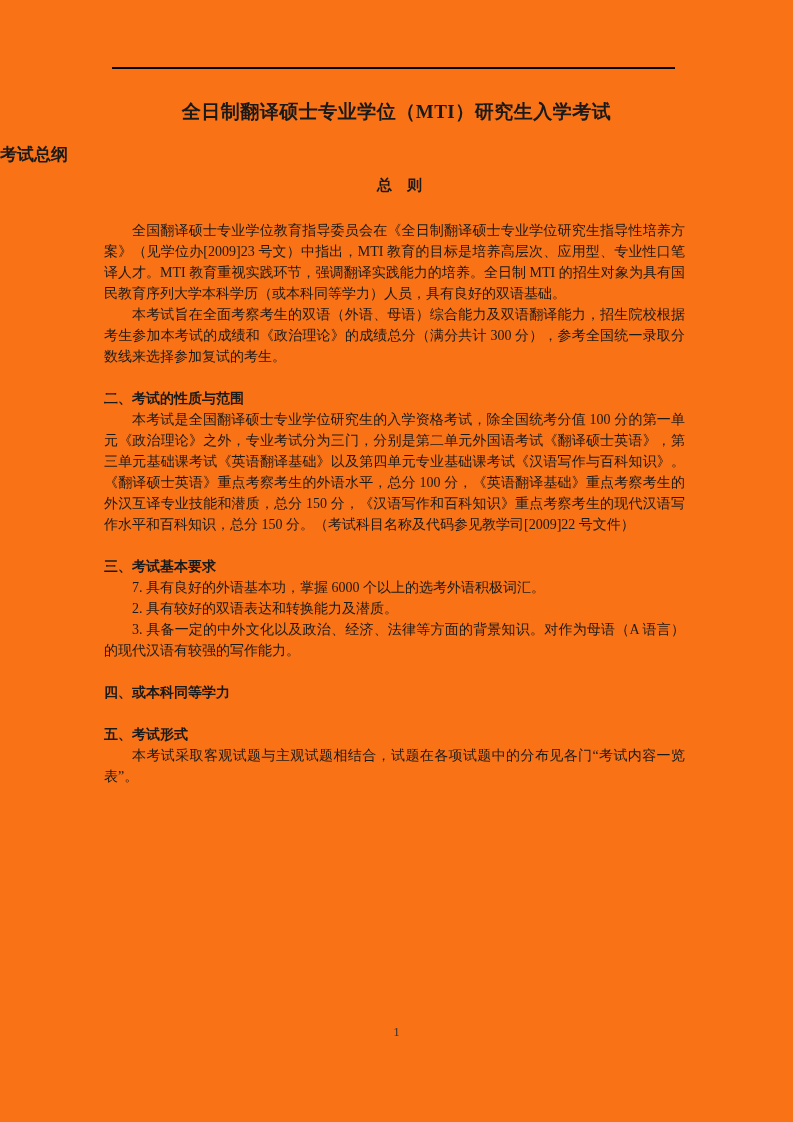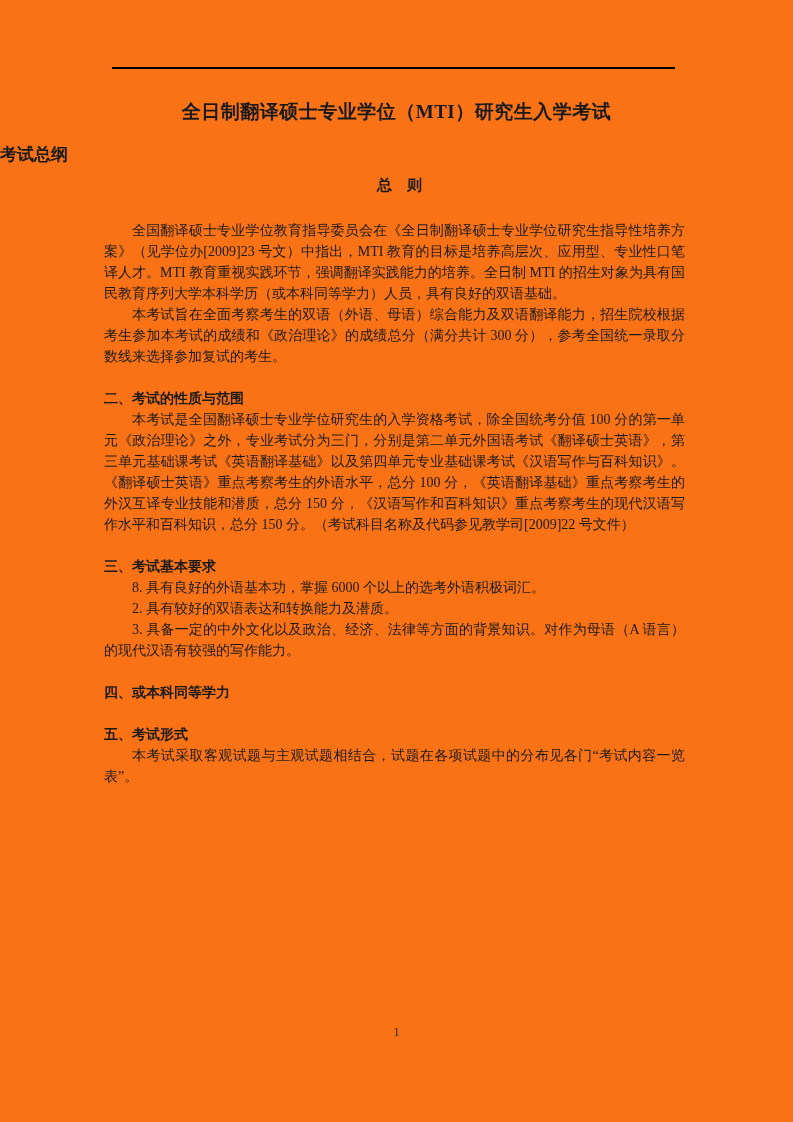--- a/index.html
+++ b/index.html
@@ -97,21 +97,21 @@
       <p class="para">本考试旨在全面考察考生的双语（外语、母语）综合能力及双语翻译能力，招生院校根据考生参加本考试的成绩和《政治理论》的成绩总分（满分共计 300 分），参考全国统一录取分数线来选择参加复试的考生。</p>
     </div>
 
     <div class="section">
       <p class="heading">二、考试的性质与范围</p>
       <p class="para">本考试是全国翻译硕士专业学位研究生的入学资格考试，除全国统考分值 100 分的第一单元《政治理论》之外，专业考试分为三门，分别是第二单元外国语考试《翻译硕士英语》，第三单元基础课考试《英语翻译基础》以及第四单元专业基础课考试《汉语写作与百科知识》。《翻译硕士英语》重点考察考生的外语水平，总分 100 分，《英语翻译基础》重点考察考生的外汉互译专业技能和潜质，总分 150 分，《汉语写作和百科知识》重点考察考生的现代汉语写作水平和百科知识，总分 150 分。（考试科目名称及代码参见教学司[2009]22 号文件）</p>
     </div>
 
     <div class="section">
       <p class="heading">三、考试基本要求</p>
-      <p class="para">8. 具有良好的外语基本功，掌握 6000 个以上的选考外语积极词汇。</p>
+      <p class="para">7. 具有良好的外语基本功，掌握 6000 个以上的选考外语积极词汇。</p>
       <p class="para">2. 具有较好的双语表达和转换能力及潜质。</p>
       <p class="para">3. 具备一定的中外文化以及政治、经济、法律等方面的背景知识。对作为母语（A 语言）的现代汉语有较强的写作能力。</p>
     </div>
 
     <div class="section">
       <p class="heading">四、或本科同等学力</p>
     </div>
 
     <div class="section">
       <p class="heading">五、考试形式</p>

